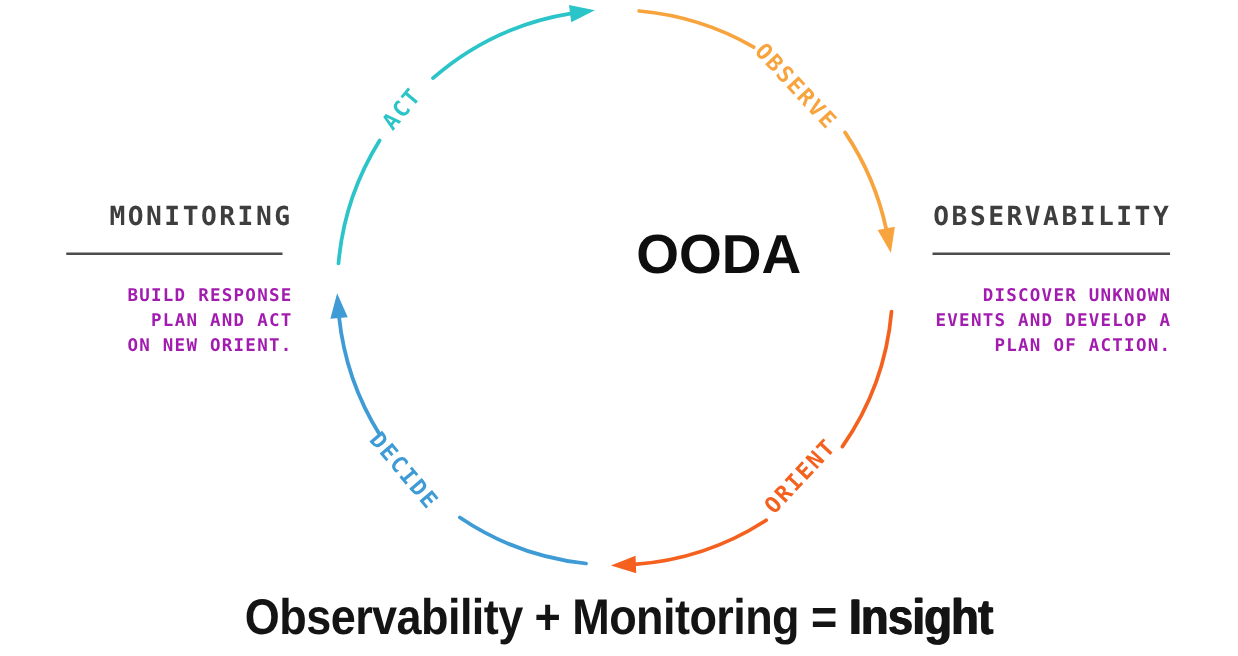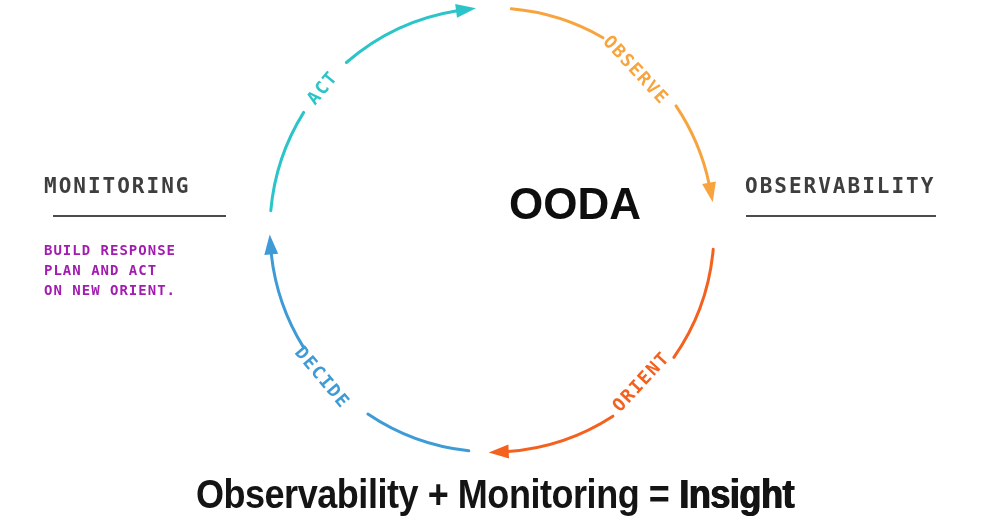--- a/index.html
+++ b/index.html
@@ -28,22 +28,22 @@
     width: 298px;
     text-align: right;
     font-weight: 700;
     font-size: 44px;
     line-height: 71px;
     color: #0e0e0e;
     letter-spacing: 0px;
   }
   .panel {
     position: absolute;
-    top: 174px;
-    text-align: left;
+    top: 161px;
+    text-align: right;
     font-family: "DejaVu Sans Mono", monospace;
     font-weight: 700;
     color: #3e3e3e;
   }
   .panel-left  { left: 44px;  width: 190px; }
   .panel-right { left: 745px; width: 192px; }
   .panel h2 {
     margin: 0;
     font-size: 21px;
     font-weight: 700;
@@ -119,20 +119,25 @@
     <p class="body-copy">
       <span>BUILD RESPONSE</span>
       <span>PLAN AND ACT</span>
       <span>ON NEW ORIENT.</span>
     </p>
   </aside>
 
   <aside class="panel panel-right">
     <h2>OBSERVABILITY</h2>
     <div class="rule"></div>
+    <p class="body-copy">
+      <span>DISCOVER UNKNOWN</span>
+      <span>EVENTS AND DEVELOP A</span>
+      <span>PLAN OF ACTION.</span>
+    </p>
   </aside>
 
   <div class="formula">
     <span>Observability + Monitoring =</span>
     <span class="insight">Insight</span>
   </div>
 
 </div>
 
 </body></html>

